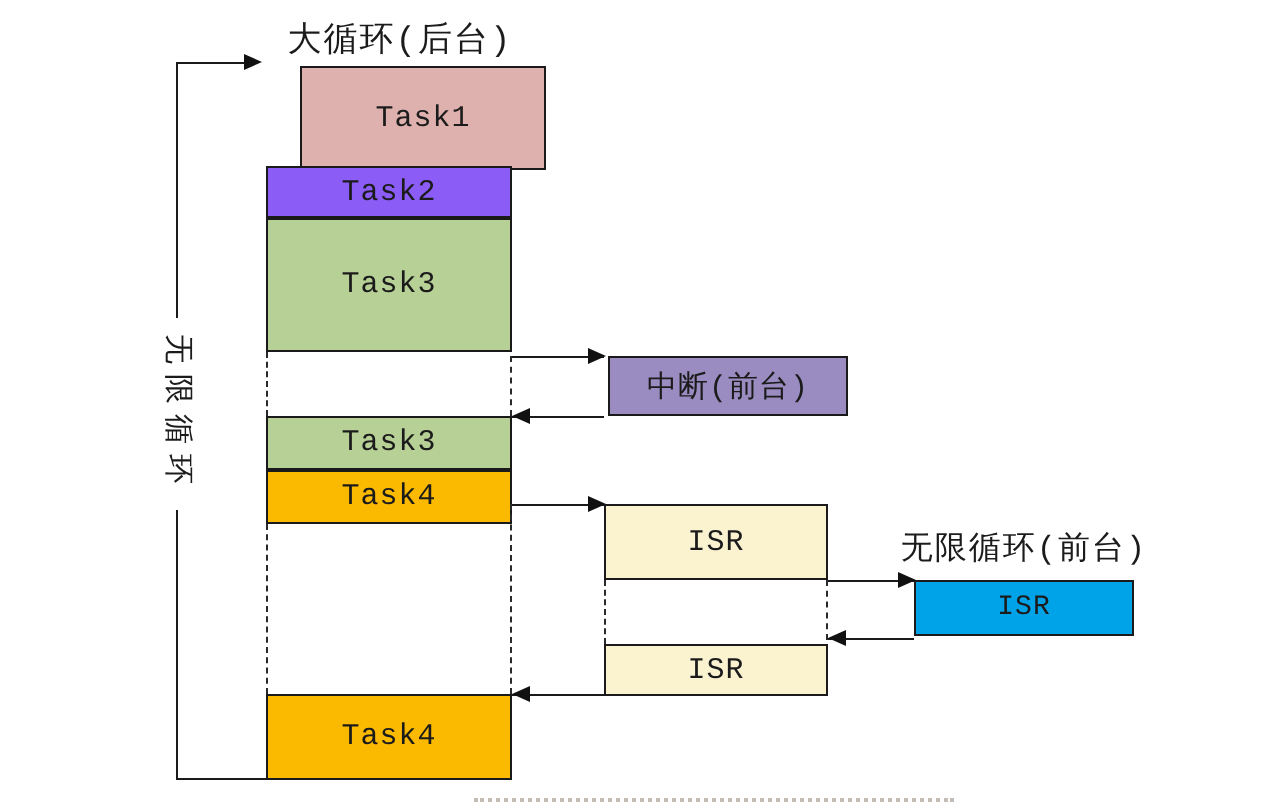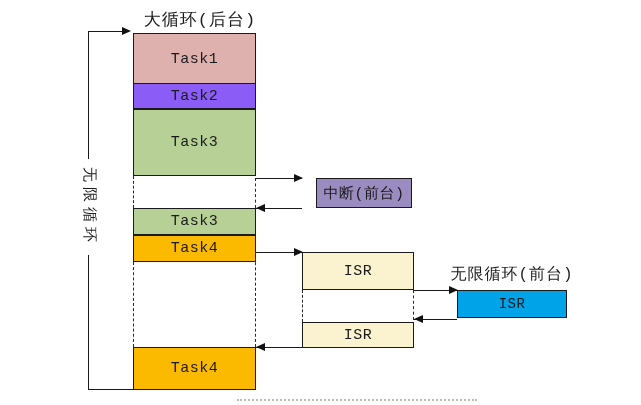--- a/index.html
+++ b/index.html
@@ -65,21 +65,21 @@
 <div class="canvas">
 
   <div class="title" style="left:120px;top:8px;width:160px;">大循环(后台)</div>
 
   <div class="vline" style="left:88px;top:31px;height:359px;"></div>
   <div class="hline" style="left:88px;top:31px;width:40px;"></div>
   <div class="head-r" style="left:122px;top:27px;"></div>
   <div class="hline" style="left:88px;top:389px;width:46px;"></div>
   <div class="loop-label">无限循环</div>
 
-  <div class="block" style="left: 133px; top: 33px; width: 123px; height: 52px; background: rgb(223, 177, 174);">
+  <div class="block" style="left: 150px; top: 33px; width: 123px; height: 52px; background: rgb(223, 177, 174);">
     <span>Task1</span>
   </div>
   <div class="block" style="left: 133px; top: 83px; width: 123px; height: 26px; background: #8b5cf6;">
     <span>Task2</span>
   </div>
   <div class="block" style="left: 133px; top: 109px; width: 123px; height: 67px; background: rgb(182, 208, 150);">
     <span>Task3</span>
   </div>
   <div class="block" style="left: 133px; top: 208px; width: 123px; height: 27px; background: rgb(182, 208, 150);">
     <span>Task3</span>
@@ -89,21 +89,21 @@
   </div>
   <div class="block" style="left: 133px; top: 347px; width: 123px; height: 43px; background: rgb(251, 185, 0);">
     <span>Task4</span>
   </div>
 
   <div class="vdash" style="left:133px;top:176px;height:32px;"></div>
   <div class="vdash" style="left:255px;top:178px;height:30px;"></div>
   <div class="vdash" style="left:133px;top:262px;height:85px;"></div>
   <div class="vdash" style="left:255px;top:252px;height:95px;"></div>
 
-  <div class="block" style="left: 316px; top: 178px; width: 96px; height: 30px; background: rgb(154, 140, 192);">
+  <div class="block" style="left: 304px; top: 178px; width: 120px; height: 30px; background: rgb(154, 140, 192);">
     <span>中断(前台)</span>
   </div>
   <div class="hline" style="left:256px;top:178px;width:46px;"></div>
   <div class="head-r" style="left:294px;top:174px;"></div>
   <div class="hline" style="left:256px;top:208px;width:46px;"></div>
   <div class="head-l" style="left:256px;top:204px;"></div>
 
   <div class="block" style="left: 302px; top: 252px; width: 112px; height: 38px; background: rgb(251, 242, 208);">
     <span>ISR</span>
   </div>

